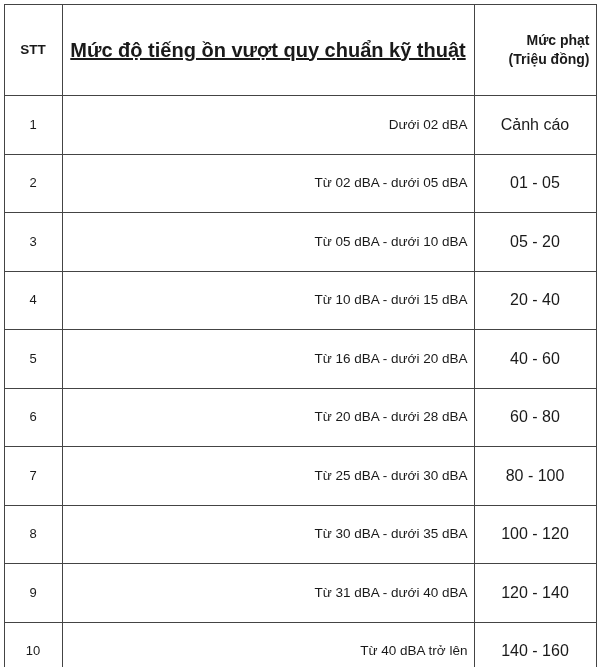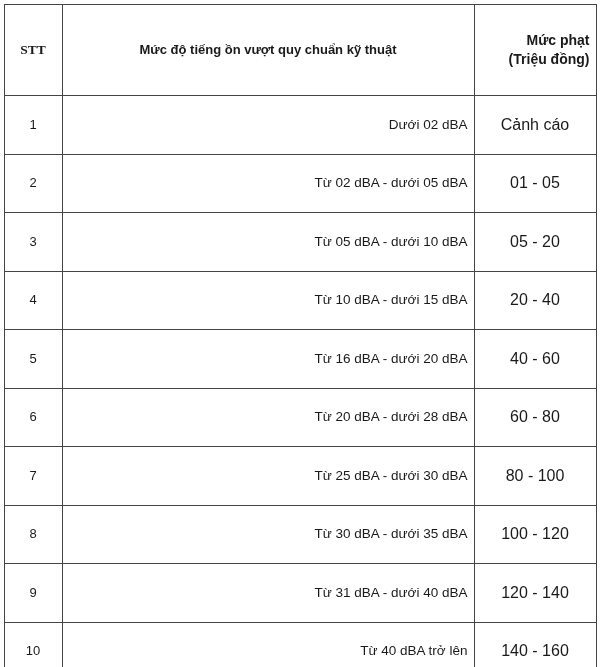--- a/index.html
+++ b/index.html
@@ -40,22 +40,22 @@
     vertical-align: middle;
     padding: 4px 6px;
     font-size: 13.5px;
     line-height: 1.35;
   }
   table.penalty-table thead th {
     font-weight: bold;
     height: 82px;
     font-size: 14px;
   }
-  table.penalty-table thead th.head-stt { font-size: 13.5px; font-family: Liberation Serif, serif; }
-  table.penalty-table thead th.head-level { font-size: 13px; }
+  table.penalty-table thead th.head-stt { font-size: 13.5px; }
+  table.penalty-table thead th.head-level { font-size: 20px; text-decoration: underline; }
   table.penalty-table thead th.head-fine { font-size: 14px; text-align: right; }
   .head-fine-line1 { display: block; }
   .head-fine-line2 { display: block; }
 
   table.penalty-table tbody tr { height: 58.5px; }
   table.penalty-table tbody td.cell-stt { font-size: 13px; }
   table.penalty-table tbody td.cell-level { font-size: 13.5px; text-align: right; }
   table.penalty-table tbody td.cell-fine { font-size: 16px; }
 </style>
 </head>

